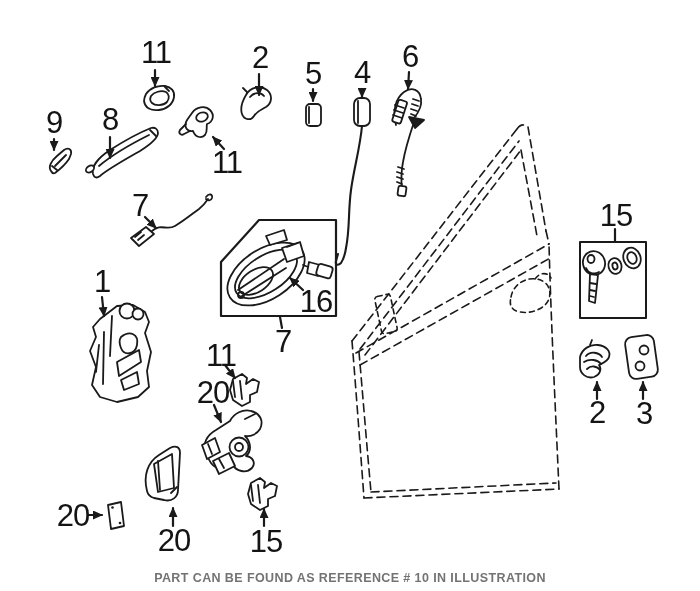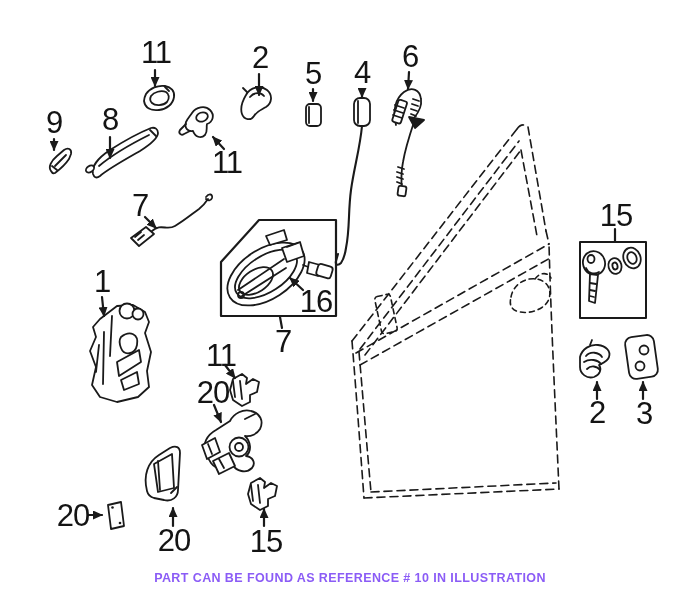--- a/index.html
+++ b/index.html
@@ -4,21 +4,21 @@
 <style>
   html,body{margin:0;padding:0;background:#ffffff;}
   #stage{position:relative;width:700px;height:591px;background:#ffffff;overflow:hidden;
          font-family:"Liberation Sans",sans-serif;}
   #art{position:absolute;left:0;top:0;}
   .ref{position:absolute;transform:translate(-50%,-50%);
        font-family:"Liberation Sans",sans-serif;font-size:31px;font-weight:400;
        color:#141414;letter-spacing:-1px;line-height:1;white-space:nowrap;}
   .caption{position:absolute;left:350px;top:578px;transform:translate(-50%,-50%);
            font-family:"Liberation Sans",sans-serif;font-size:12.5px;font-weight:bold;
-           letter-spacing:0.4px;color:#8b5cf6;white-space:nowrap;}
+           letter-spacing:0.4px;color:#737373;white-space:nowrap;}
 </style>
 </head>
 <body>
 
 <div id="stage">
 
   <svg id="art" width="700" height="591" viewBox="0 0 700 591">
     <defs>
       <marker id="arw" markerWidth="11" markerHeight="9" refX="9" refY="4.5" orient="auto" markerUnits="userSpaceOnUse">
         <path d="M0,0 L10,4.5 L0,9 Z" fill="#1a1a1a"></path>

